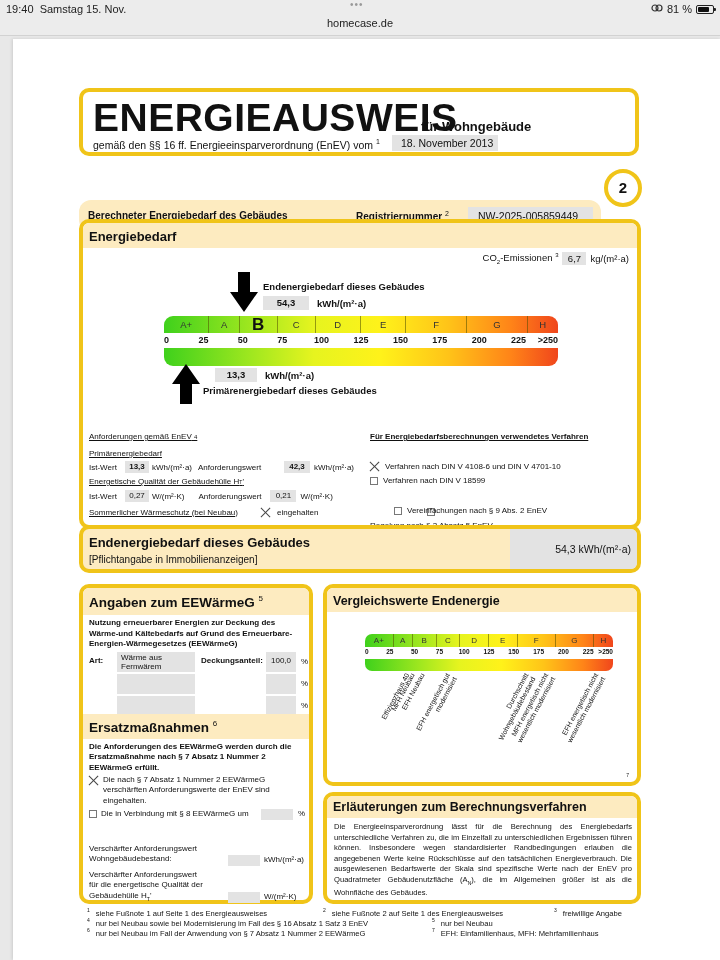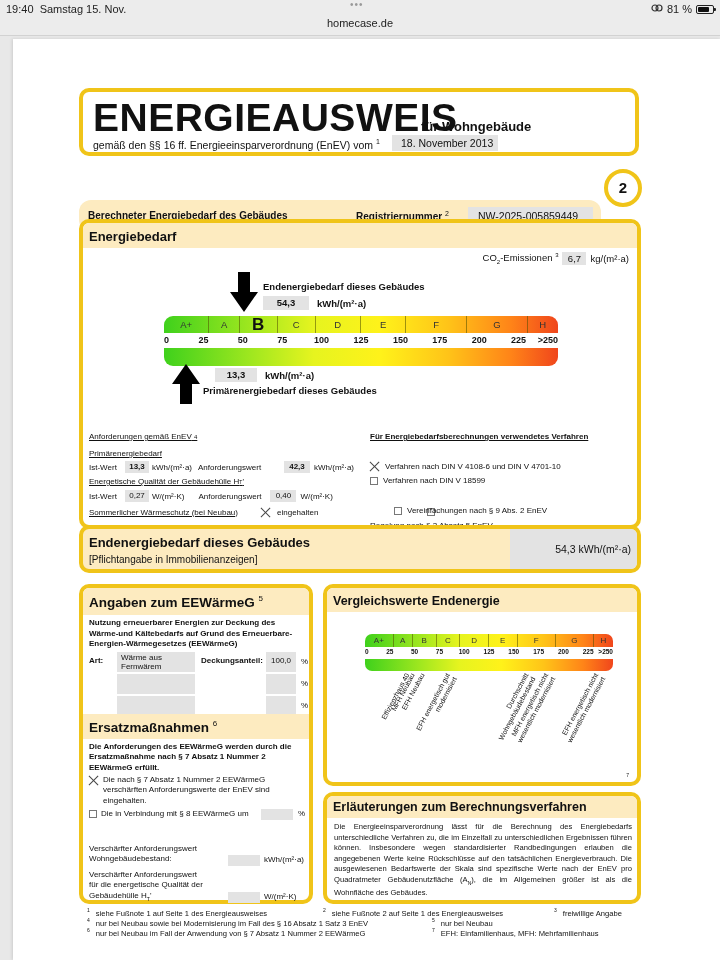--- a/index.html
+++ b/index.html
@@ -232,21 +232,21 @@
       <div class="row ul" style="top:45px;">
           <span>Energetische Qualität der Gebäudehülle H</span>
           <sub style="font-size:5px">T</sub>
           <span>'</span>
         </div>
       <div class="row" style="top:58px;">
         <span style="width:36px">Ist-Wert</span>
         <span class="gray-val" style="width:24px;font-weight:normal">0,27</span>
         <span style="margin:0 14px 0 3px">W/(m²·K)</span>
         <span style="width:72px">Anforderungswert</span>
-        <span class="gray-val" style="width:26px;font-weight:normal" id="ht-anf">0,40</span>
+        <span class="gray-val" style="width:26px;font-weight:normal" id="ht-anf">0,21</span>
         <span style="margin-left:4px">W/(m²·K)</span>
       </div>
       <div class="row" style="top:75px;">
         <span class="ul" style="width:172px">Sommerlicher Wärmeschutz (bei Neubau)</span>
         <span class="xmark"></span>
         <span style="margin-left:6px">eingehalten</span>
       </div>
     </div>
 
     <div class="proc">

